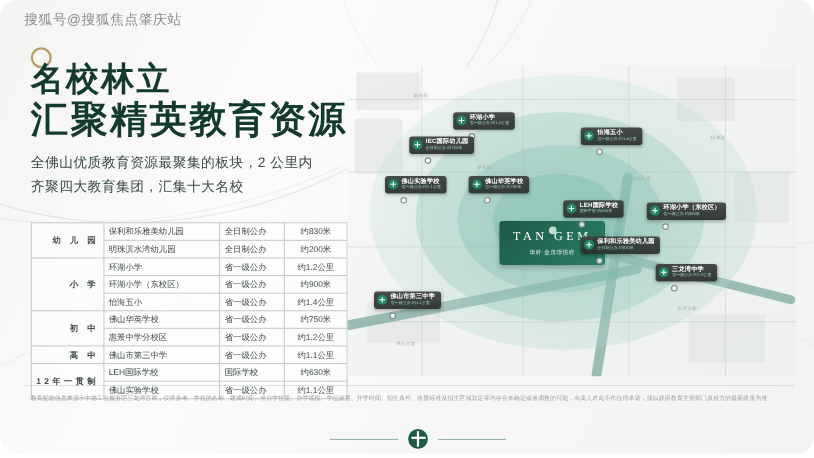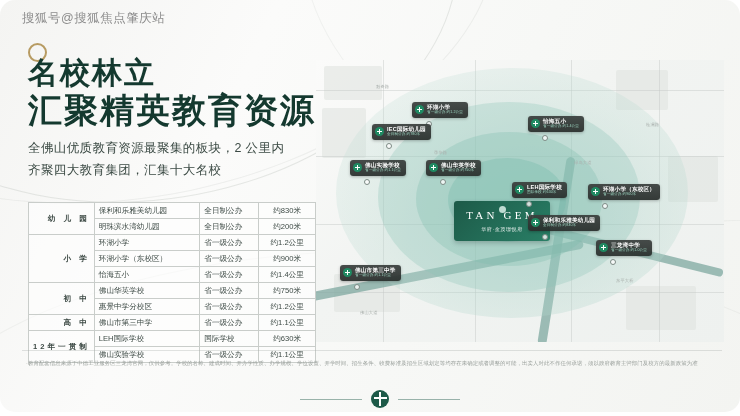--- a/index.html
+++ b/index.html
@@ -33,21 +33,21 @@
   }
 
   
   .ring {
     position: absolute; left: 28px; top: 43px;
     width: 19px; height: 19px; border-radius: 50%;
     border: 2.4px solid #b79b62;
   }
   .title-wrap { position: absolute; left: 28px; top: 55px; }
   .title-l1, .title-l2 {
-    font-family: Liberation Sans, sans-serif;
+    font-family: Liberation Serif, serif;
     color: #14392f; font-weight: 700; letter-spacing: 2px;
     line-height: 1.18;
   }
   .title-l1 { font-size: 30px; }
   .title-l2 { font-size: 34px; }
   .subtitle {
     position: absolute; left: 28px; top: 138px;
     font-size: 12.5px; line-height: 1.75; color: #3b4a44;
     letter-spacing: .4px; font-weight: 400;
     max-width: 260px;

